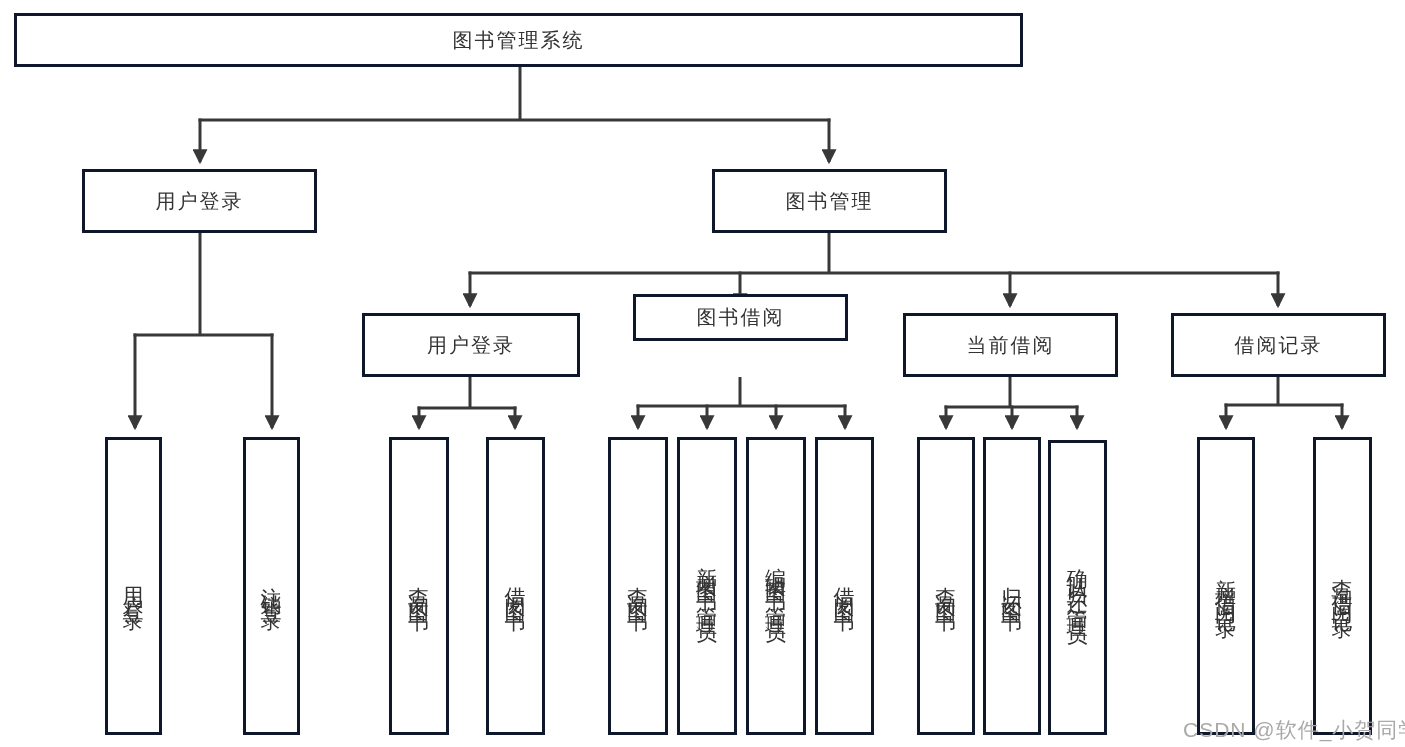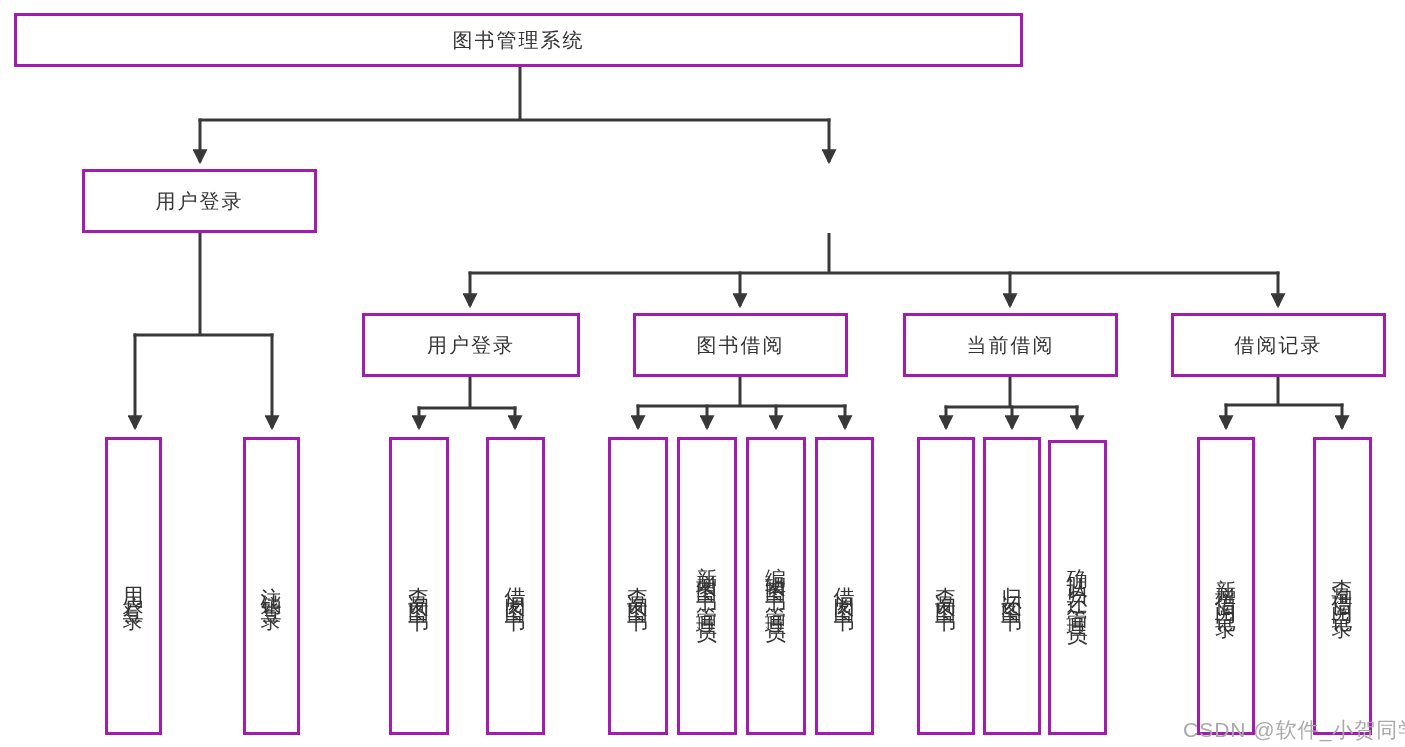--- a/index.html
+++ b/index.html
@@ -3,21 +3,21 @@
 <meta charset="utf-8">
 <style>
   html,body{margin:0;padding:0;background:#fff;}
   #stage{
     position:relative;width:1405px;height:747px;background:#fff;overflow:hidden;
     font-family:"Liberation Sans","DejaVu Sans",sans-serif;
   }
   #connectors{position:absolute;left:0;top:0;z-index:1;}
   .box{
     position:absolute;box-sizing:border-box;background:#fff;
-    border:3px solid #a21caf;display:flex;align-items:center;justify-content:center;
+    border:3px solid #0f172a;display:flex;align-items:center;justify-content:center;
     z-index:2;
   }
   .lbl{font-size:20px;color:#333;letter-spacing:2px;white-space:nowrap;}
   .vtext{
     writing-mode:vertical-rl;text-orientation:mixed;
     font-size:21px;letter-spacing:8px;color:#333;line-height:1.1;
   }
   .watermark{
     position:absolute;left:1183px;top:716px;z-index:3;
     font-size:21px;color:#a9a9a9;letter-spacing:1px;white-space:nowrap;
@@ -85,25 +85,28 @@
     </g>
   </svg>
 
   <div class="box" style="left:14px;top:13px;width:1009px;height:54px;">
     <span class="lbl">图书管理系统</span>
   </div>
 
   <div class="box" style="left:82px;top:169px;width:235px;height:64px;">
     <span class="lbl">用户登录</span>
   </div>
+  <div class="box" style="left:712px;top:169px;width:235px;height:64px;">
+    <span class="lbl">图书管理</span>
+  </div>
 
   <div class="box" style="left:362px;top:313px;width:218px;height:64px;">
     <span class="lbl">用户登录</span>
   </div>
-  <div class="box" style="left:633px;top:313px;width:215px;height:64px;">
+  <div class="box" style="left:633px;top:294px;width:215px;height:47px;">
     <span class="lbl">图书借阅</span>
   </div>
   <div class="box" style="left:903px;top:313px;width:215px;height:64px;text-align:center;">
     <span class="lbl">当前借阅</span>
   </div>
   <div class="box" style="left:1171px;top:313px;width:215px;height:64px;">
     <span class="lbl">借阅记录</span>
   </div>
 
   <div class="box" style="left:105px;top:437px;width:57px;height:298px;">

